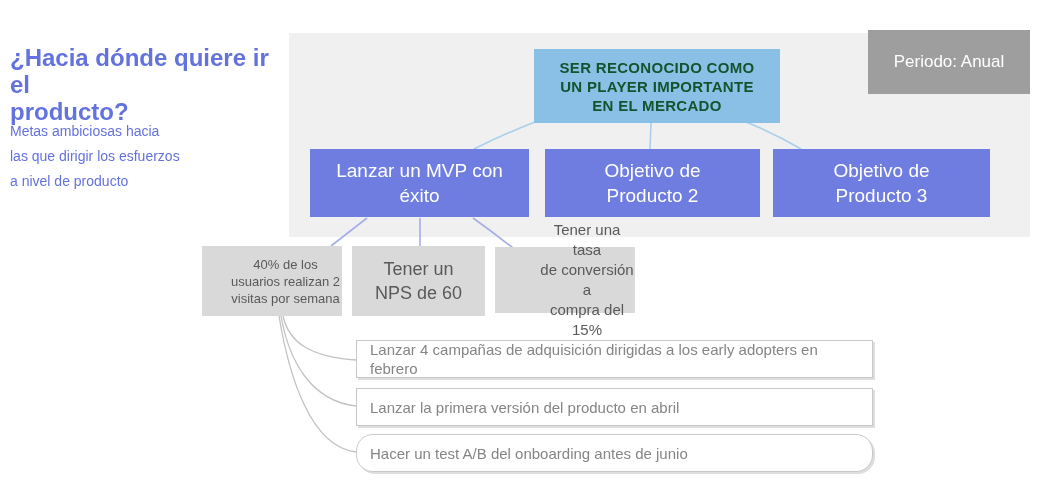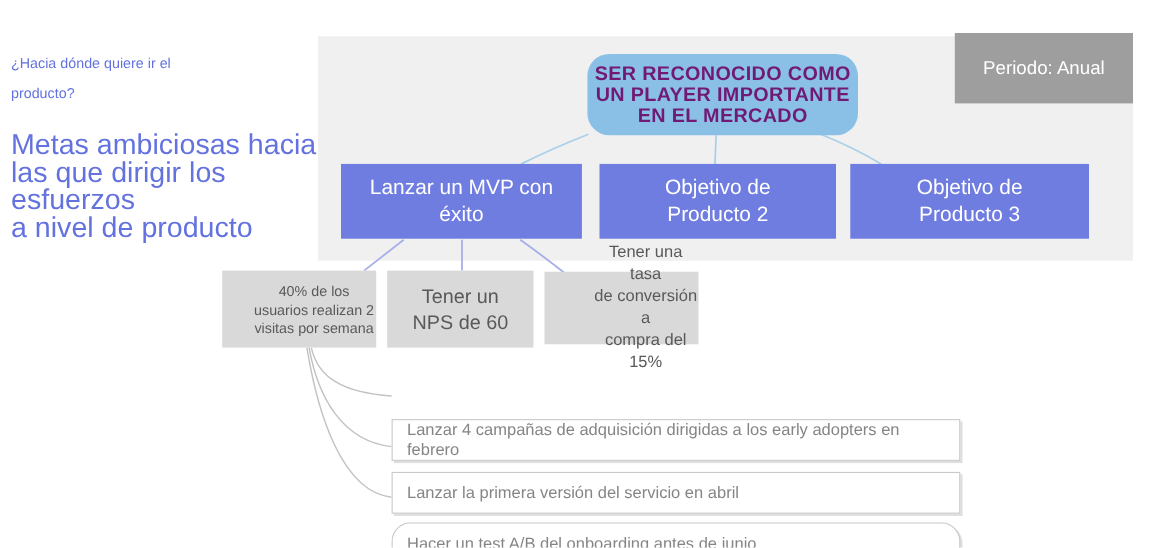--- a/index.html
+++ b/index.html
@@ -10,26 +10,26 @@
     background: #ffffff;
     font-family: "Liberation Sans", "DejaVu Sans", sans-serif;
     overflow: hidden;
   }
   .pre { white-space: pre-line; }
 
   
   .page-title {
     position: absolute; left: 10px; top: 44px; width: 280px;
     color: var(--accent-text, #6372DE);
-    font-size: 13px; font-weight: normal; line-height: 27px;
+    font-size: 24px; font-weight: bold; line-height: 27px;
   }
   .page-subtitle {
     position: absolute; left: 10px; top: 119px; width: 285px;
     color: var(--accent-text, #6372DE);
-    font-size: 26px; font-weight: normal; line-height: 25px;
+    font-size: 14px; font-weight: normal; line-height: 25px;
   }
 
   
   .panel {
     position: absolute; left: 289px; top: 33px; width: 741px; height: 204px;
     background: var(--panel-fill, #F0F0F0);
     z-index: 1;
   }
 
   
@@ -48,22 +48,22 @@
   .period-badge {
     left: 868px; top: 30px; width: 162px; height: 64px;
     background: var(--badge-fill, #9E9E9E);
     color: #ffffff; font-size: 17px;
   }
 
   
   .vision-box {
     left: 534px; top: 49px; width: 246px; height: 74px;
     background: var(--vision-fill, #8BC0E6);
-    color: #701a75; font-size: 18px; font-weight: bold;
-    line-height: 19px; letter-spacing: 0.3px; border-radius: 20px;
+    color: #14532d; font-size: 15px; font-weight: bold;
+    line-height: 19px; letter-spacing: 0.3px;
   }
 
   
   .objective {
     top: 149px; height: 68px;
     background: var(--objective-fill, #6F7CE0);
     color: #ffffff; font-size: 19px; line-height: 25px;
   }
   .objective-1 { left: 310px; width: 219px; }
   .objective-2 { left: 545px; width: 215px; }
@@ -80,21 +80,20 @@
 
   
   .initiative {
     left: 356px; width: 517px; height: 38px;
     background: #ffffff;
     border: 1px solid #C9C9C9;
     box-shadow: 2px 2px 0 0 #DEDEDE;
     color: #858585; font-size: 15px; line-height: 19px;
     justify-content: flex-start; text-align: left;
     padding: 2px 12px 2px 13px;
-    margin-top: 41px;
   }
   .init-1 { top: 340px; }
   .init-2 { top: 388px; }
   .init-3 { top: 434px; border-radius: 17px; }
 </style>
 </head>
 <body>
 
 <div class="stage">
 
@@ -135,16 +134,16 @@
 usuarios realizan 2
 visitas por semana</div>
   <div class="box key-result kr-2 pre">Tener un
 NPS de 60</div>
   <div class="box key-result kr-3 pre">Tener una tasa
 de conversión a
 compra del 15%</div>
 
   <div class="box initiative init-1 pre">Lanzar 4 campañas de adquisición dirigidas a los early adopters en
 febrero</div>
-  <div class="box initiative init-2 pre">Lanzar la primera versión del servicio en abril</div>
+  <div class="box initiative init-2 pre">Lanzar la primera versión del producto en abril</div>
   <div class="box initiative init-3 pre">Hacer un test A/B del onboarding antes de junio</div>
 
 </div>
 
 </body></html>

